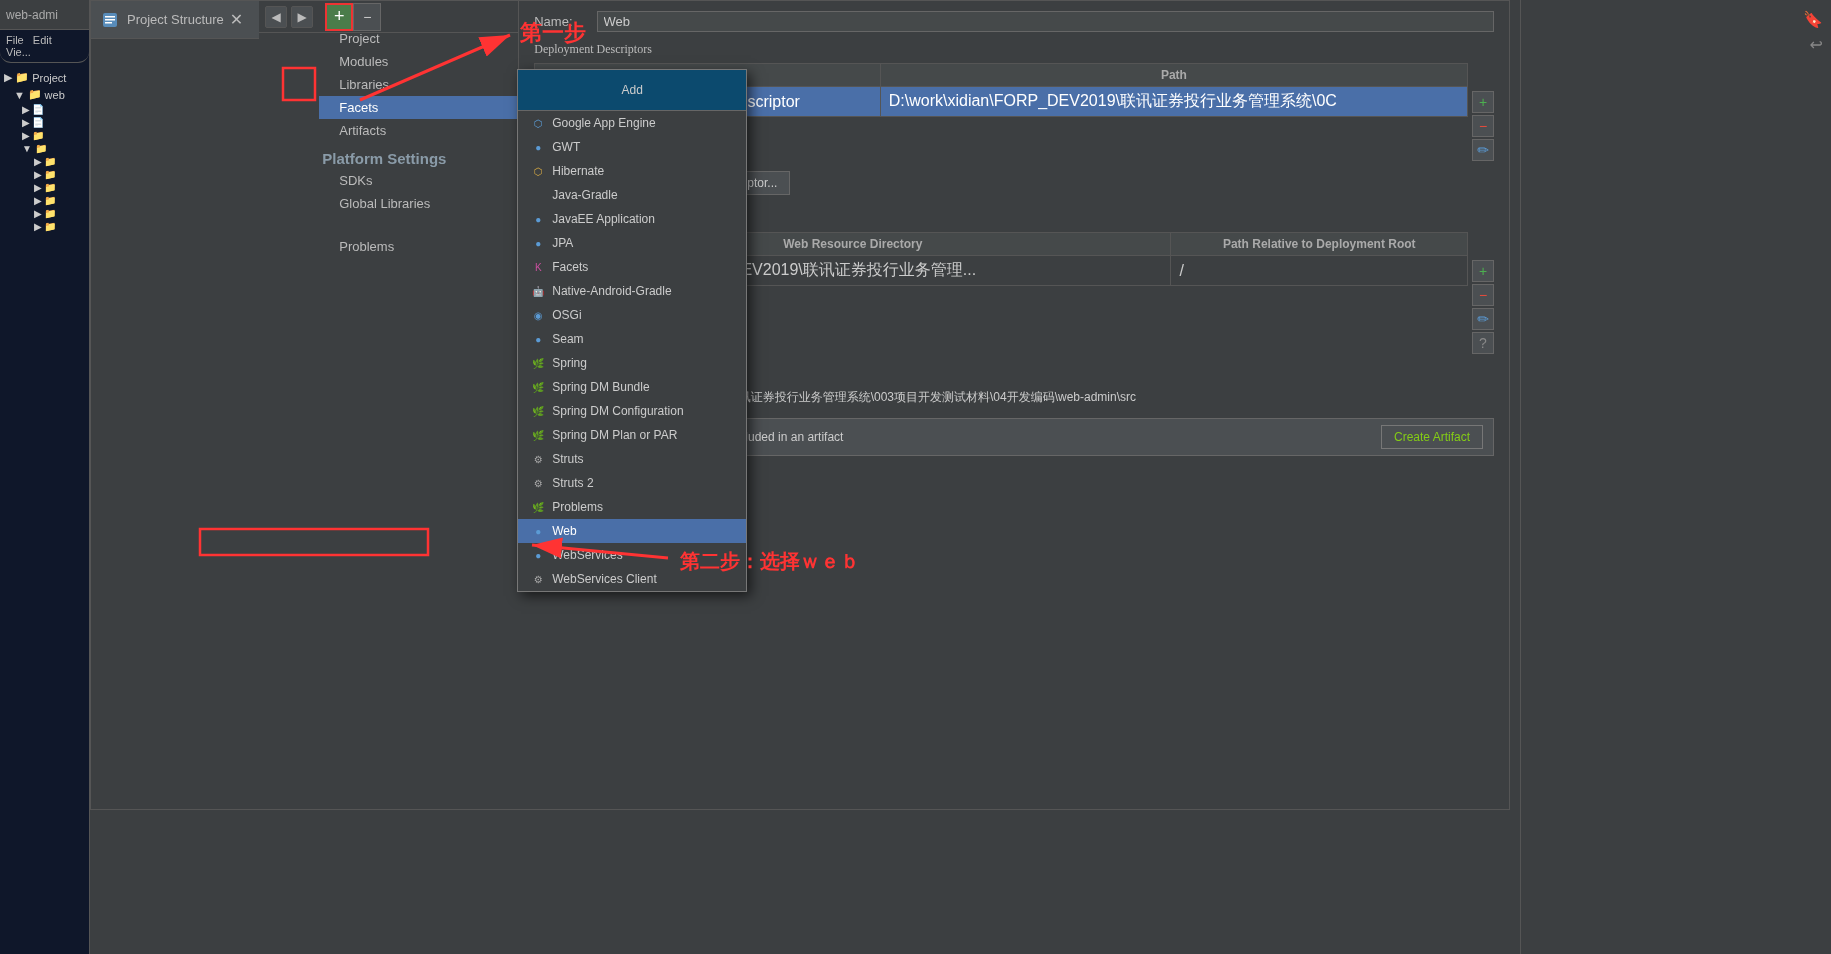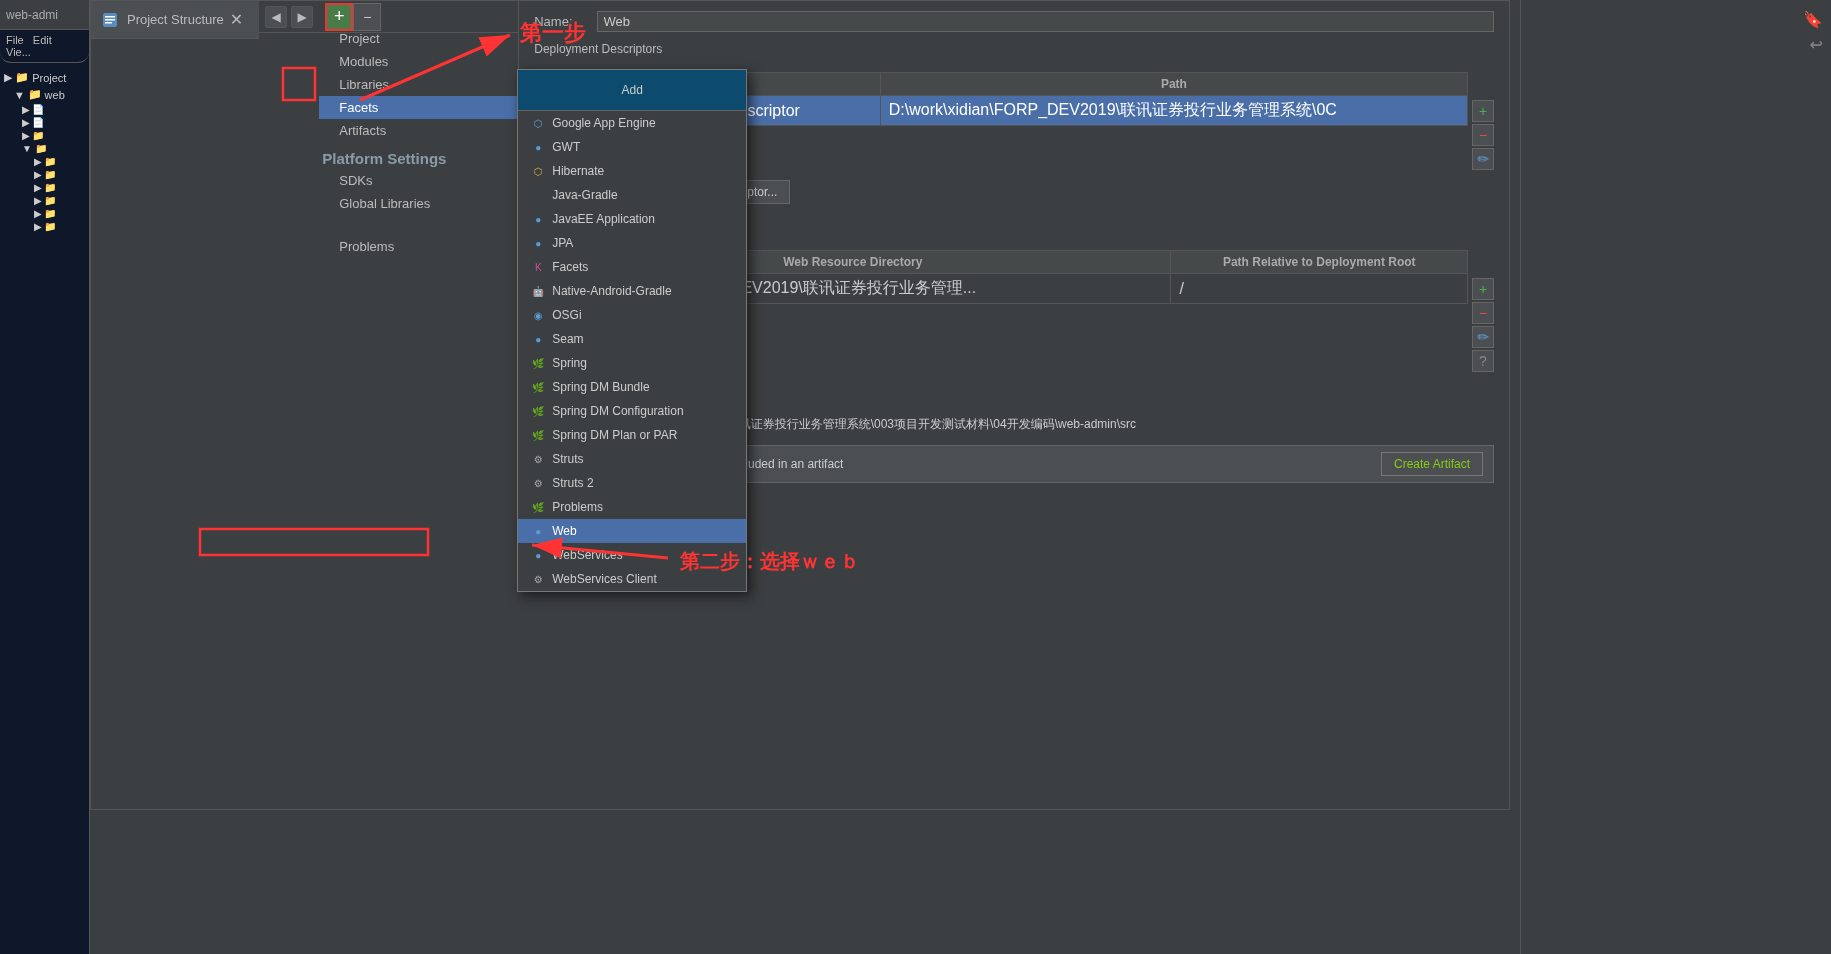--- a/index.html
+++ b/index.html
@@ -190,22 +190,23 @@
       border: 1px solid #666;
       color: #ccc;
       padding: 2px 6px;
       flex: 1;
       font-size: 13px;
     }
 
     .section-title {
       color: #bbb;
       font-size: 12px;
-      margin-bottom: 16px;
+      margin-bottom: 6px;
       margin-top: 4px;
+      font-family: Liberation Serif, serif;
     }
 
     .data-table {
       width: 100%;
       border-collapse: collapse;
       margin-bottom: 8px;
     }
     .data-table th {
       background: #45494a;
       color: #aaa;

